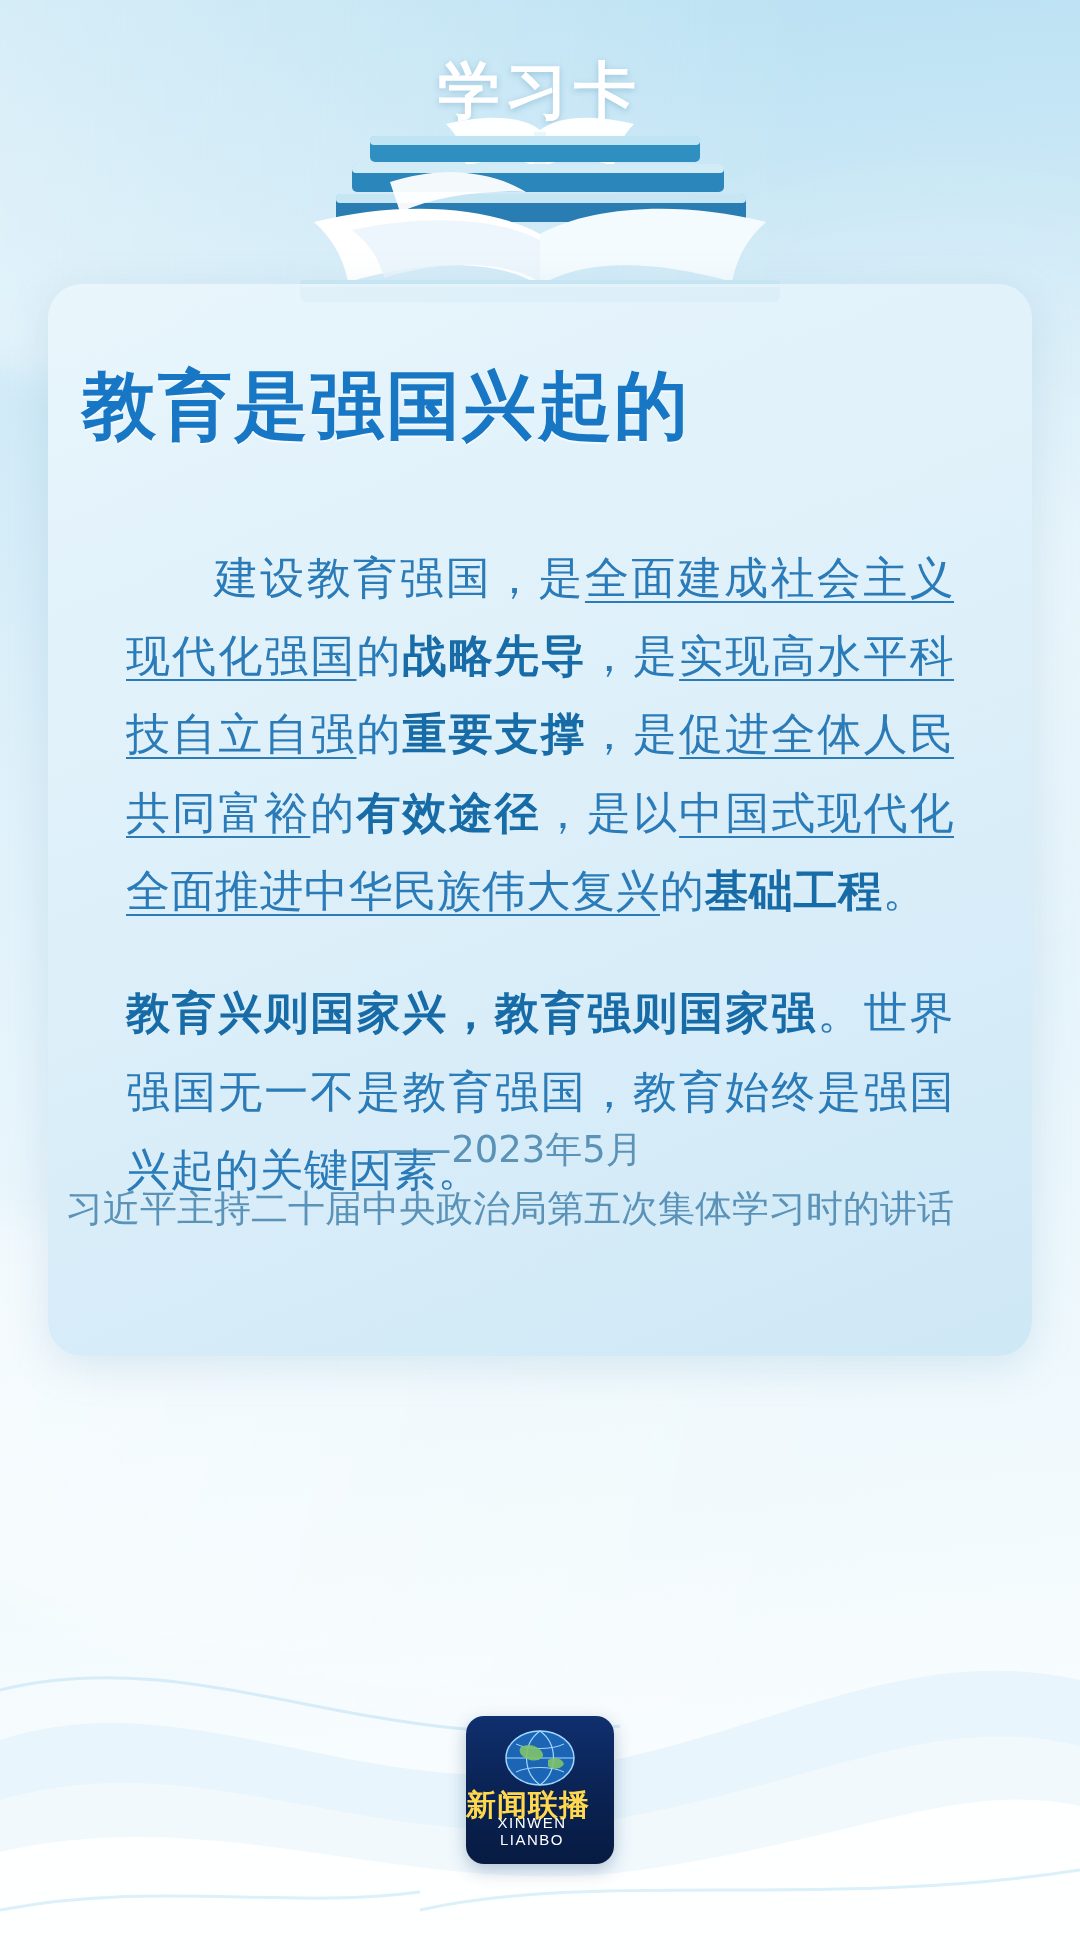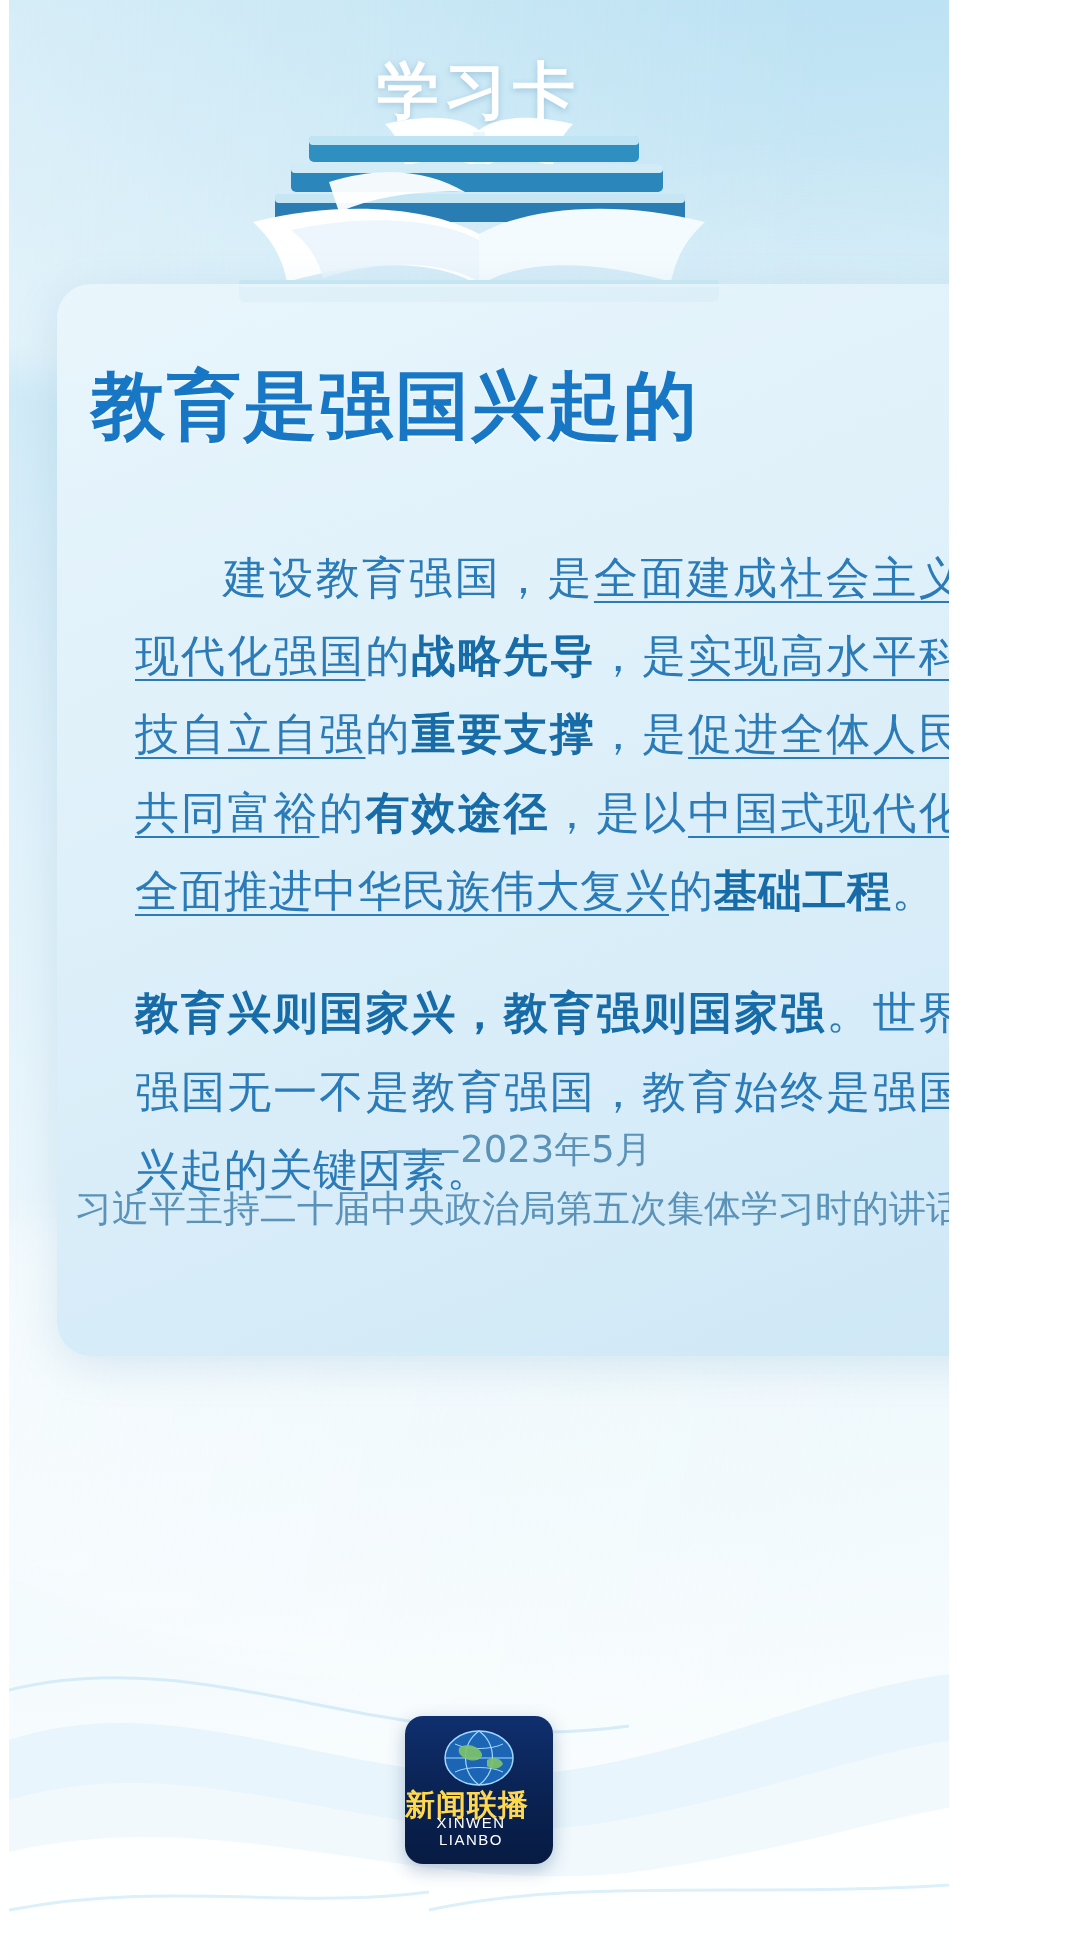--- a/index.html
+++ b/index.html
@@ -5,25 +5,24 @@
   html, body {
     margin: 0;
     padding: 0;
     background: #ffffff;
   }
   body {
     font-family: "Liberation Sans", "DejaVu Sans", sans-serif;
   }
   .poster {
     position: relative;
-    width: 940px;
+    width: 1080px;
     height: 1960px;
     overflow: hidden;
     background: linear-gradient(175deg, #b8e0f2 0%, #cfeaf7 18%, #dff1fa 38%, #eaf6fc 60%, #f2fafd 78%, #ffffff 100%);
-    margin-left: 9px;
   }
   
   .bg-streak {
     position: absolute;
     pointer-events: none;
   }
   .streak-1 {
     top: -260px; left: -180px;
     width: 1500px; height: 620px;
     background: linear-gradient(105deg, rgba(255,255,255,0.55), rgba(255,255,255,0) 65%);

